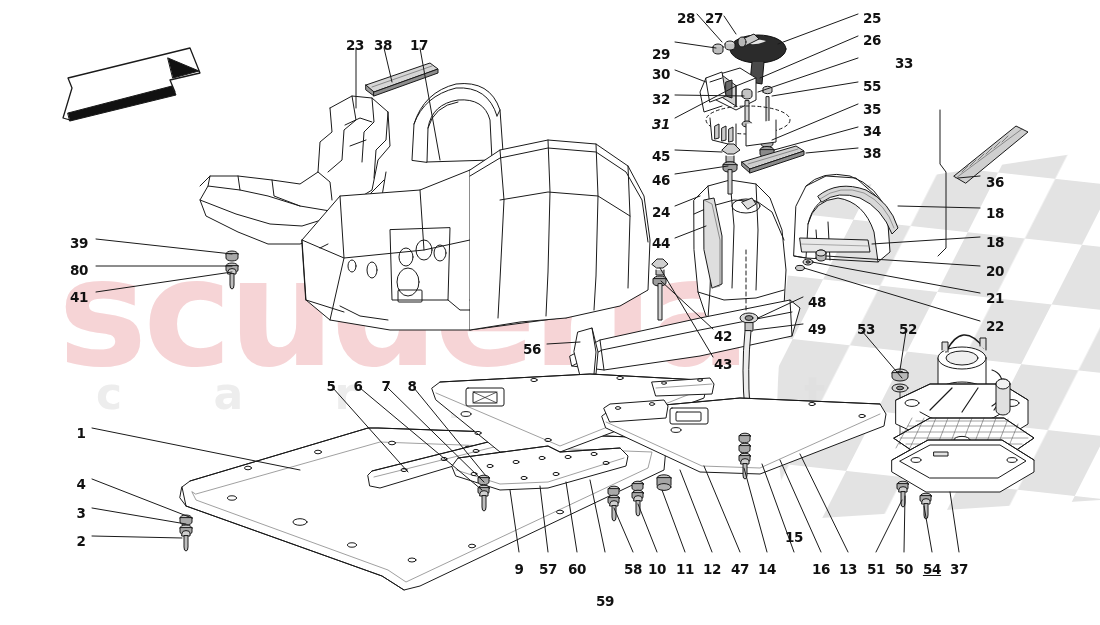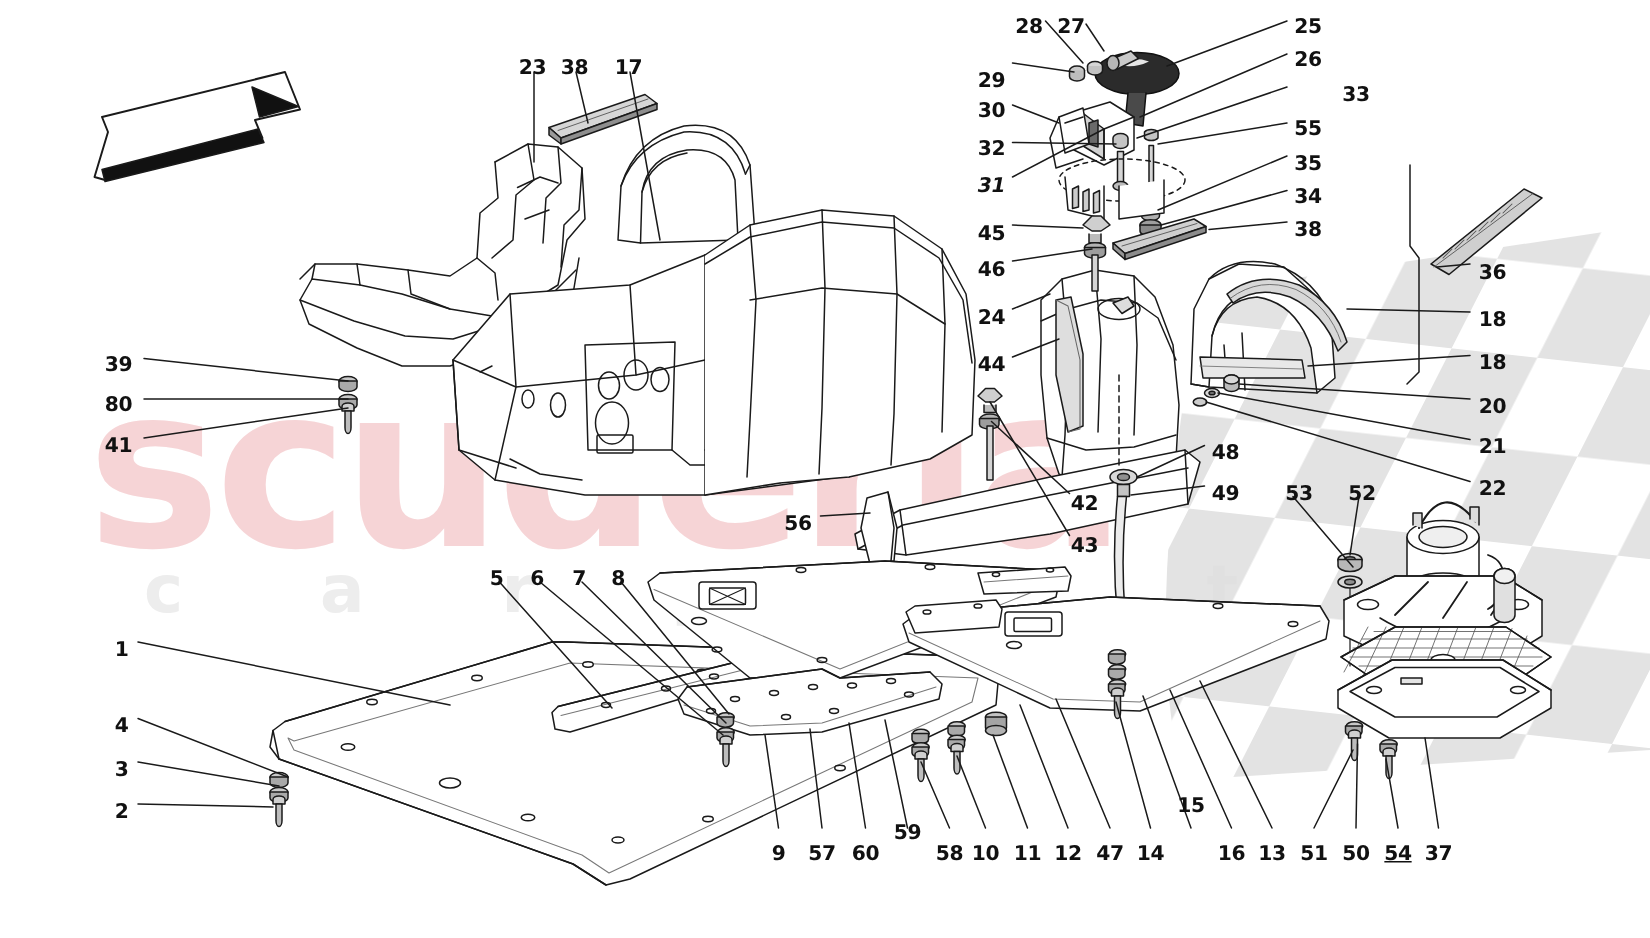--- a/index.html
+++ b/index.html
@@ -610,21 +610,21 @@
       <div class="num c" style="left: 358px; top: 380px;">6</div>
       <div class="num c" style="left: 386px; top: 380px;">7</div>
       <div class="num c" style="left: 412px; top: 380px;">8</div>
       <div class="num c" style="left: 81px; top: 427px;">1</div>
       <div class="num c" style="left: 81px; top: 478px;">4</div>
       <div class="num c" style="left: 81px; top: 507px;">3</div>
       <div class="num c" style="left: 81px; top: 535px;">2</div>
       <div class="num c" style="left: 519px; top: 563px;">9</div>
       <div class="num c" style="left: 548px; top: 563px;">57</div>
       <div class="num c" style="left: 577px; top: 563px;">60</div>
-      <div class="num c" style="left: 605px; top: 549px; text-align: center;">59</div>
+      <div class="num c" style="left: 605px; top: 595px; text-align: center;">59</div>
       <div class="num c" style="left: 633px; top: 563px;">58</div>
       <div class="num c" style="left: 657px; top: 563px;">10</div>
       <div class="num c" style="left: 685px; top: 563px;">11</div>
       <div class="num c" style="left: 712px; top: 563px;">12</div>
       <div class="num c" style="left: 740px; top: 563px;">47</div>
       <div class="num c" style="left: 767px; top: 563px;">14</div>
       <div class="num c" style="left: 794px; top: 531px;">15</div>
       <div class="num c" style="left: 821px; top: 563px;">16</div>
       <div class="num c" style="left: 848px; top: 563px;">13</div>
       <div class="num c" style="left: 876px; top: 563px;">51</div>

